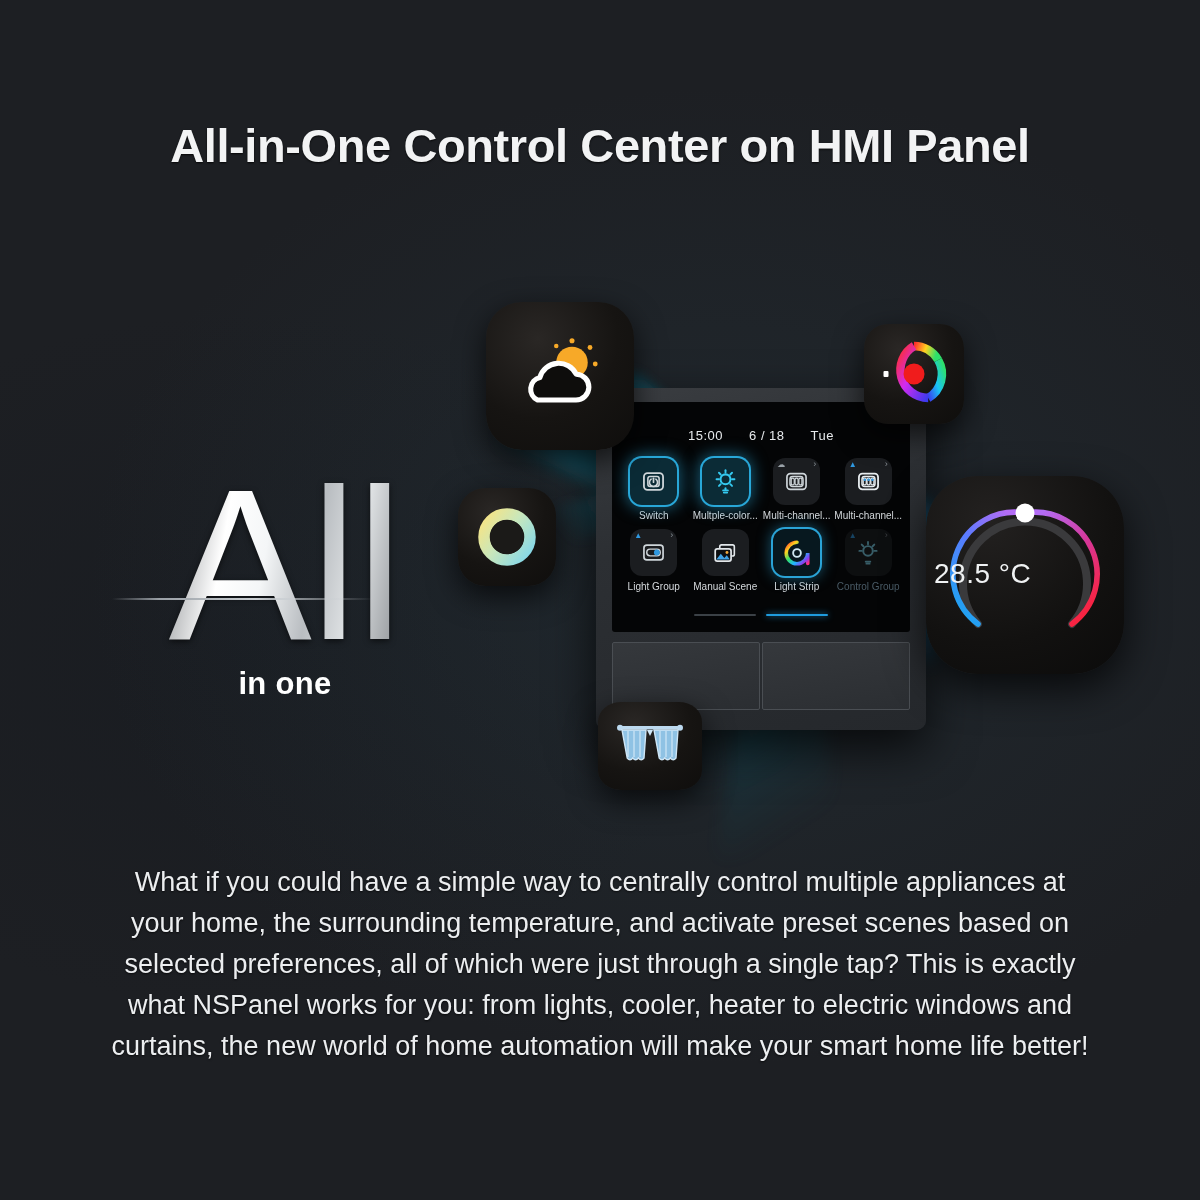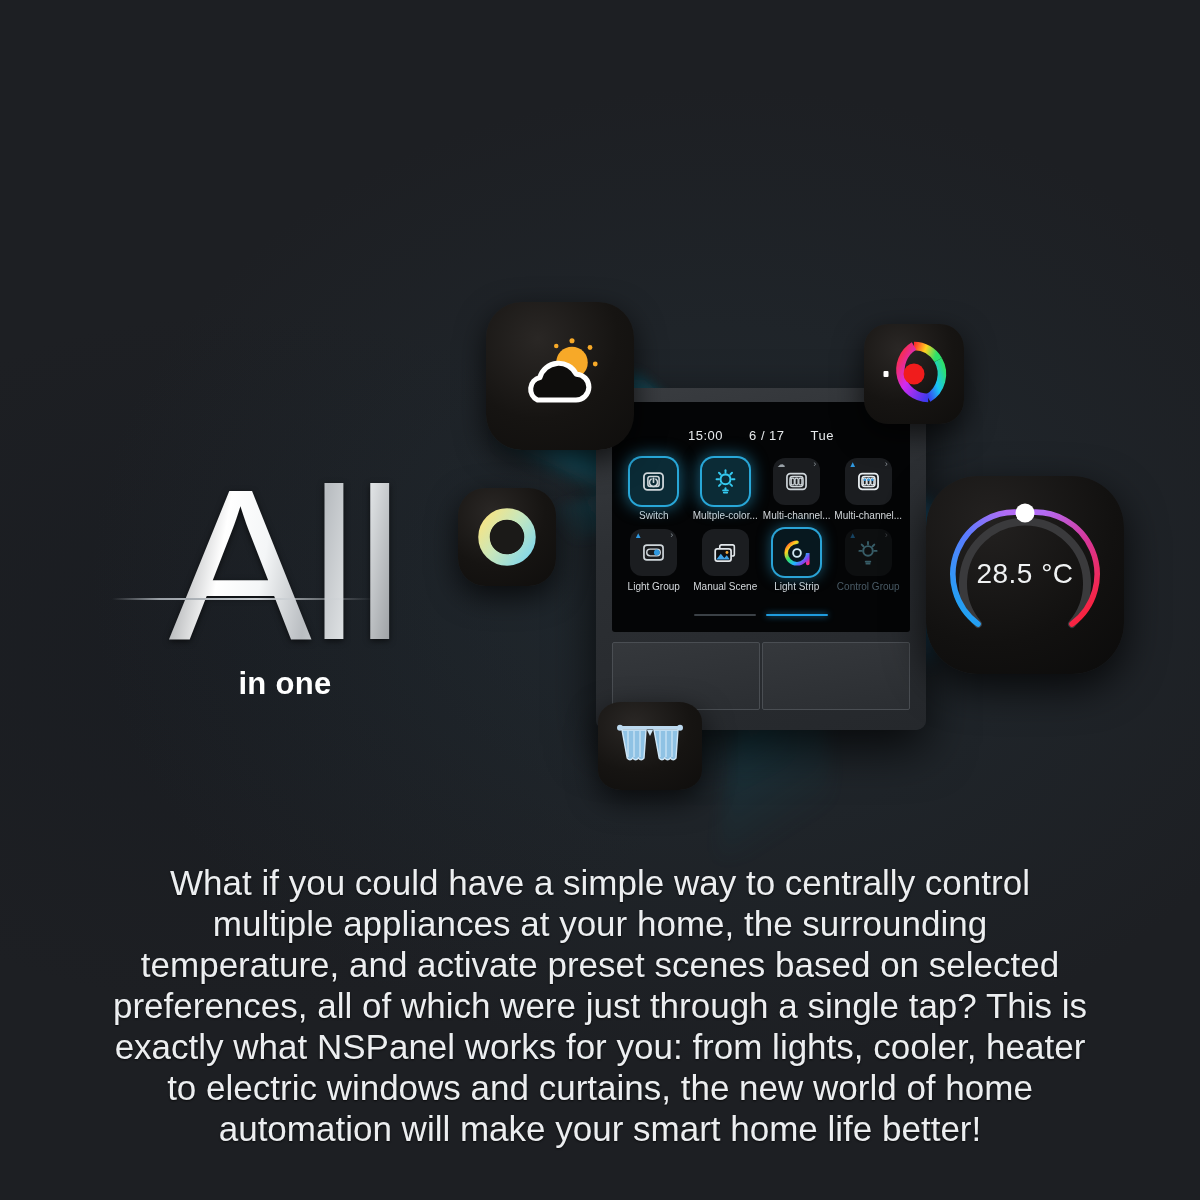--- a/index.html
+++ b/index.html
@@ -126,29 +126,29 @@
   }
 
   
   .thermo{
     position:absolute;left:926px;top:476px;width:198px;height:198px;
     border-radius:26%;
     background:radial-gradient(130% 130% at 32% 22%,#232120 0%,#121110 48%,#070707 100%);
     box-shadow:0 14px 40px rgba(0,0,0,.75);
   }
   .thermo-val{
-    position:absolute;left:0;right:0;top:50%;transform:translateY(-52%);
-    text-align:center;color:#f0f2f3;font-size:28px;letter-spacing:.5px;
+    position:absolute;left:8px;right:0;top:50%;transform:translateY(-52%);
+    text-align:left;color:#f0f2f3;font-size:28px;letter-spacing:.5px;
   }
 
   
   .para{
     position:absolute;left:110px;right:110px;top:862px;
     text-align:center;color:#eceef0;
-    font-size:35px;line-height:41px;
+    font-size:27px;line-height:41px;
     text-shadow:0 1px 2px rgba(0,0,0,.7);
   }
 </style>
 </head>
 <body>
 
 <div class="stage">
 
   <div class="bg-vig"></div>
 
@@ -202,34 +202,35 @@
     <polygon points="930,506 948,576 844,520 862,480" fill="url(#bmBlue)" filter="url(#softC)" opacity=".85"></polygon>
 
     <polygon points="944,560 930,664 842,586 856,540" fill="url(#bmBlue)" filter="url(#softC)" opacity=".6"></polygon>
 
     <polygon points="716,586 736,592 658,712 610,706" fill="url(#bmOlive)" filter="url(#softC)" opacity=".85"></polygon>
 
     <polygon points="756,596 812,596 840,860 716,860" fill="url(#bmTealDown)" filter="url(#softC)" opacity=".45"></polygon>
     <polygon points="700,616 760,616 800,800 690,800" fill="url(#bmTealDown)" filter="url(#softC)" opacity=".25"></polygon>
   </svg>
 
+  <div class="headline">All-in-One Control Center on HMI Panel</div>
 
   <div class="logo-block">
     <div class="logo-all">All</div>
     <div class="logo-strike"></div>
     <div class="logo-sub">in one</div>
   </div>
 
   <div class="panel">
 
     <div class="panel-screen">
 
       <div class="statusbar">
         <span>15:00</span>
-        <span>6 / 17</span>
+        <span>6 / 18</span>
         <span>Tue</span>
       </div>
 
       <div class="tilegrid">
 
         <div class="tile">
           <div class="tile-box sel">
             <svg width="27" height="27" viewBox="0 0 24 24">
               <rect x="3.5" y="4.5" width="17" height="15" rx="3.2" fill="none" stroke="#cfd6da" stroke-width="1.6"></rect>
               <rect x="7" y="7.6" width="10" height="8.8" rx="2" fill="none" stroke="#cfd6da" stroke-width="1.4"></rect>

